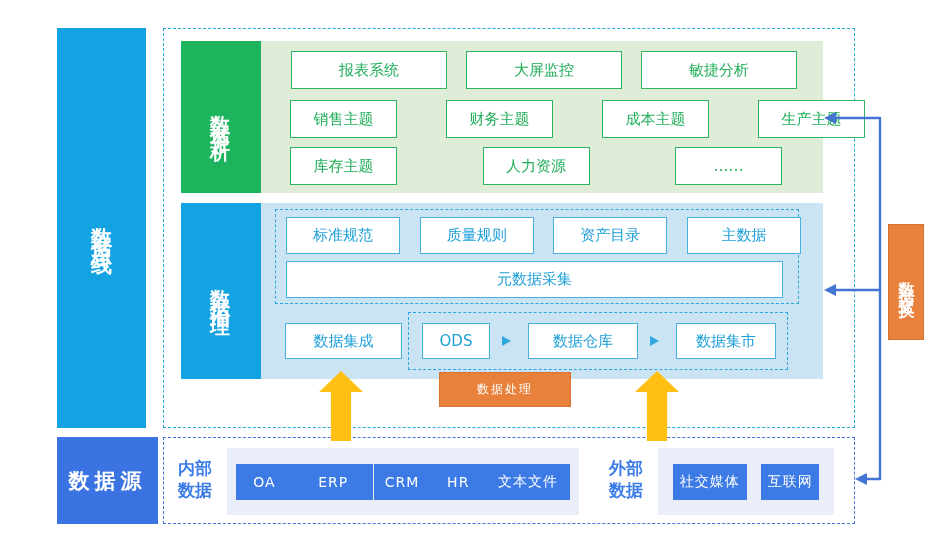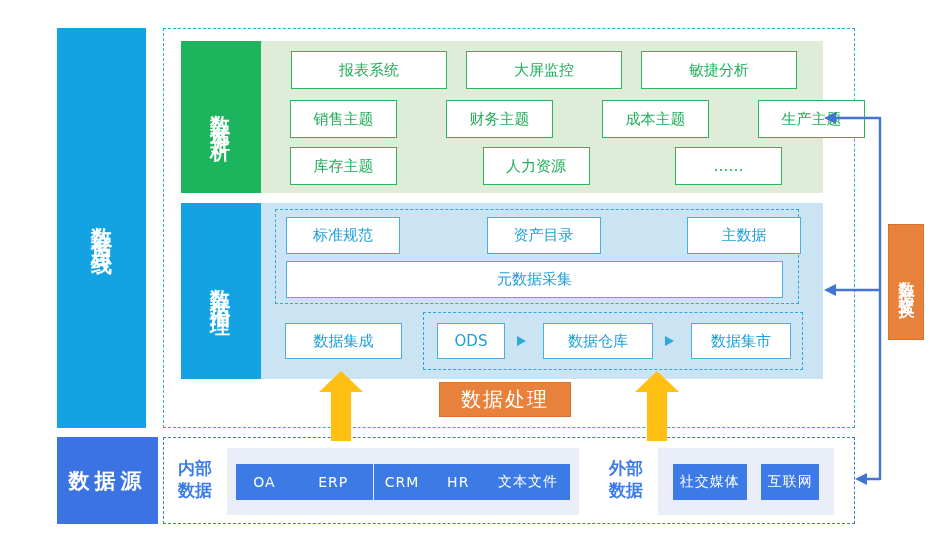--- a/index.html
+++ b/index.html
@@ -33,29 +33,29 @@
 
   .governance-label { left:17px; top:174px; height:176px; background:#14a3e2; }
   .governance-content { left:97px; top:174px; width:562px; height:176px; background:#cbe4f4; }
   .dashed-box1 { left:14px; top:6px; width:524px; height:95px; border:1px dashed #2da7e0; }
   .rules-row { position:absolute; left:10px; top:7px; width:515px; height:37px;
                display:flex; justify-content:space-between; }
   .bbox { background:#fff; border:1px solid #47b0e0; color:#1d9fd8; font-size:15px; height:37px; }
   .rules-row .bbox { width:114px; }
   .meta-box { left:10px; top:51px; width:497px; height:37px; }
   .integration-box { left:24px; top:120px; width:117px; height:36px; }
-  .dashed-box2 { left:162px; top:109px; width:380px; height:58px; border:1px dashed #2da7e0;
+  .dashed-box2 { left:147px; top:109px; width:380px; height:58px; border:1px dashed #2da7e0;
                  display:flex; align-items:center; padding:0 13px;gap:16px; }
   .fbox { height:36px; font-size:15px; flex:0 0 auto; }
   .flow-arrow { flex:1 1 auto; height:2px; background:#2fa8de; position:relative; margin:0 3px; }
   .flow-arrow::after { content:""; position:absolute; right:-2px; top:-4px;
     border-left:9px solid #2fa8de; border-top:5px solid transparent; border-bottom:5px solid transparent; }
 
-  .processing-box { left:275px; top:353px; width:132px; height:35px; background:#e8813c;
-    border:1px dotted #c9651f; color:#fff; font-size:20px; letter-spacing:2px; z-index:5; }
+  .processing-box { left:275px; top:343px; width:132px; height:35px; background:#e8813c;
+    border:1px dotted #c9651f; color:#fff; font-size:12px; letter-spacing:2px; z-index:5; }
 
   
   .bottom-container { left:163px; top:437px; width:692px; height:87px; border:1px dashed #4273d8; }
   .src-label { color:#3c7ce8; font-size:17px; font-weight:bold; white-space:pre-line;
                line-height:1.3; text-align:center; }
   .internal-label { left:14px; top:19px; }
   .internal-group { left:63px; top:10px; width:352px; height:67px; background:#e9eef9;
     display:flex; align-items:center; justify-content:space-between; padding:0 9px; }
   .external-label { left:445px; top:19px; }
   .external-group { left:494px; top:10px; width:176px; height:67px; background:#e9eef9;
@@ -110,20 +110,21 @@
       </div>
     </div>
 
     <div class="abs governance-label section-label flexc">
       <span class="vtext">数据治理</span>
     </div>
     <div class="abs governance-content">
       <div class="abs dashed-box1">
         <div class="rules-row">
           <div class="bbox flexc">标准规范</div>
+          <div class="bbox flexc">质量规则</div>
           <div class="bbox flexc">资产目录</div>
           <div class="bbox flexc">主数据</div>
         </div>
         <div class="abs bbox meta-box flexc">元数据采集</div>
       </div>
       <div class="abs bbox integration-box flexc">数据集成</div>
       <div class="abs dashed-box2">
         <div class="bbox fbox flexc" style="width:68px">ODS</div>
         <div class="flow-arrow"></div>
         <div class="bbox fbox flexc" style="width:110px">数据仓库</div>

